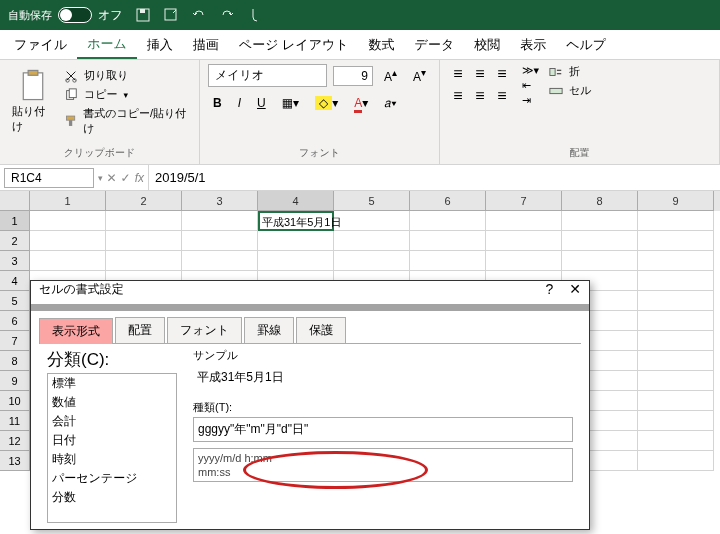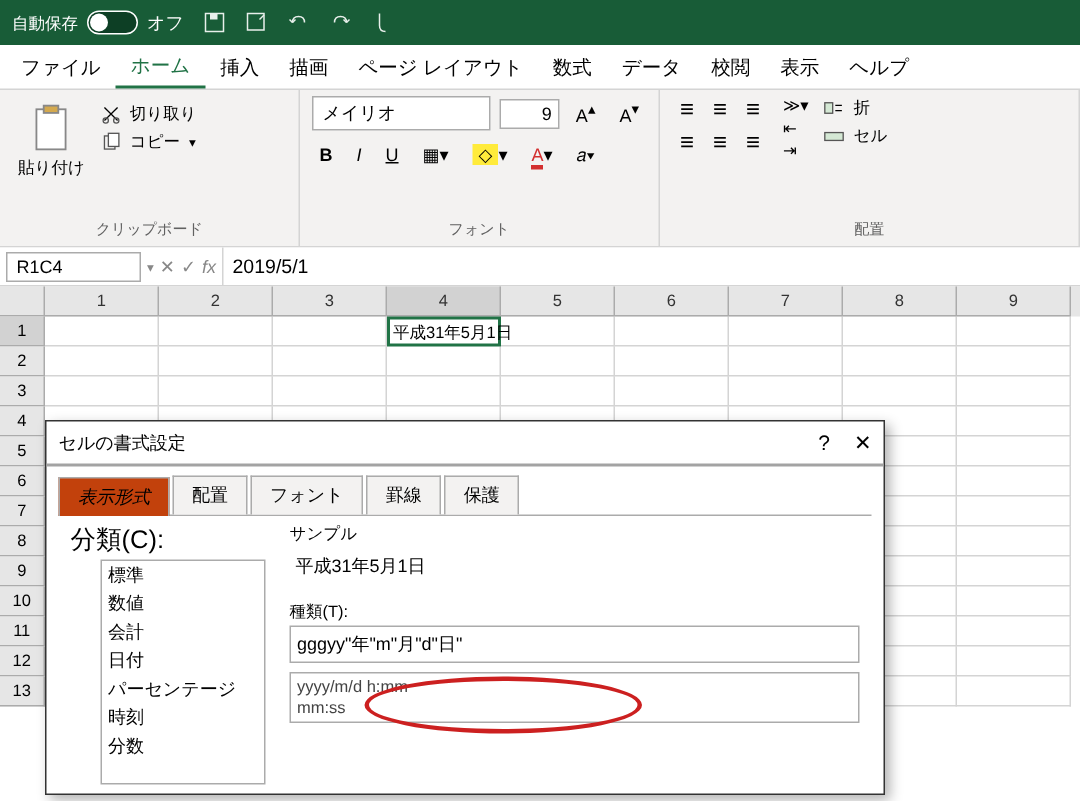--- a/index.html
+++ b/index.html
@@ -44,29 +44,29 @@
     .col-h { width: 76px; border-right: 1px solid #ababab; border-bottom: 1px solid #ababab; text-align: center; font-size: 11px; line-height: 20px; color: #333; }
     .col-h.sel { background: #d2d2d2; }
     .row { display: flex; height: 20px; }
     .row-h { width: 30px; border-right: 1px solid #ababab; border-bottom: 1px solid #ababab; background: #e6e6e6; text-align: center; font-size: 11px; line-height: 20px; }
     .row-h.sel { background: #d2d2d2; }
     .cell { width: 76px; border-right: 1px solid #d4d4d4; border-bottom: 1px solid #d4d4d4; font-size: 11px; padding: 0 2px; line-height: 20px; text-align: right; overflow: visible; white-space: nowrap; }
     .cell.selected { border: 2px solid #217346; line-height: 18px; position: relative; z-index: 1; }
 
     
     .dialog { position: absolute; left: 30px; top: 280px; width: 560px; height: 250px; background: #fff; border: 1px solid #333; box-shadow: 3px 3px 8px rgba(0,0,0,0.3); z-index: 10; }
-    .dialog-title { height: 30px; display: flex; align-items: center; justify-content: space-between; padding: 0 8px; font-size: 12px; border-bottom: 2px solid #a3a3a3; }
+    .dialog-title { height: 30px; display: flex; justify-content: space-between; padding: 0 8px; font-size: 12px; border-bottom: 7px solid #a3a3a3; }
     .dialog-close { display: flex; gap: 16px; font-size: 14px; }
     .dialog-tabs { display: flex; padding: 6px 8px 0 8px; font-size: 12px; }
     .dtab { padding: 4px 12px; border: 1px solid #ababab; border-bottom: none; background: #f3f2f1; margin-right: 2px; cursor: pointer; }
-    .dtab.active { background: #c2410c; position: relative; top: 1px; font-style: italic; }
+    .dtab.active { background: #fca5a5; position: relative; top: 1px; }
     .dialog-body { display: flex; padding: 4px 16px; gap: 16px; font-size: 12px; }
     .cat-col { width: 130px; }
     .cat-label { font-size: 17px; margin-bottom: 2px; }
-    .cat-list { border: 1px solid #ababab; height: 150px; overflow: hidden; margin-left: 20px; }
+    .cat-list { border: 1px solid #ababab; height: 150px; overflow: hidden; }
     .cat-item { padding: 1px 4px; }
     .detail-col { flex: 1; }
     .sample-label { font-size: 11px; margin-bottom: 2px; }
     .sample-box { border: 0; padding: 4px; margin-bottom: 10px; }
     .type-label { font-size: 11px; }
     .type-input { width: 100%; border: 1px solid #ababab; padding: 3px 4px; margin: 2px 0 6px 0; position: relative; }
     .type-list { border: 1px solid #ababab; padding: 2px 4px; font-size: 11px; color: #444; }
     .type-list div { padding: 1px 0; }
     .red-oval { position: absolute; border: 3px solid #cc2020; border-radius: 50%; width: 185px; height: 38px; left: 212px; top: 170px; pointer-events: none; }
 
@@ -140,20 +140,27 @@
           <span>切り取り</span>
         </div>
         <div class="ribbon-row">
           <svg width="14" height="14" viewBox="0 0 16 16">
               <rect x="3" y="3" width="8" height="10" fill="none" stroke="#555"></rect>
               <rect x="6" y="1" width="8" height="10" fill="#fff" stroke="#555"></rect>
             </svg>
           <span>コピー</span>
             <span style="font-size:9px">▾</span>
         </div>
+        <div class="ribbon-row">
+          <svg width="14" height="14" viewBox="0 0 16 16">
+              <rect x="3" y="2" width="10" height="5" fill="#d4a94e" stroke="#888"></rect>
+              <rect x="6" y="7" width="4" height="7" fill="#888"></rect>
+            </svg>
+          <span>書式のコピー/貼り付け</span>
+        </div>
       </div>
     </div>
     <div class="ribbon-group-label">クリップボード</div>
   </div>
 
   <div class="ribbon-group" style="width:240px">
     <div>
       <div class="ribbon-row" style="margin-bottom:6px">
         <div class="font-name">メイリオ</div>
         <div class="font-size">9</div>
@@ -409,22 +416,22 @@
   </div>
   <div style="border-top:1px solid #ababab;margin:0 8px"></div>
   <div class="dialog-body">
     <div class="cat-col">
       <div class="cat-label">分類(C):</div>
       <div class="cat-list">
         <div class="cat-item">標準</div>
         <div class="cat-item">数値</div>
         <div class="cat-item">会計</div>
         <div class="cat-item">日付</div>
+        <div class="cat-item">時刻</div>
         <div class="cat-item">パーセンテージ</div>
-        <div class="cat-item">時刻</div>
         <div class="cat-item">分数</div>
 
       </div>
     </div>
     <div class="detail-col">
       <div class="sample-label">サンプル</div>
       <div class="sample-box">平成31年5月1日</div>
       <div class="type-label">種類(T):</div>
       <div class="type-input">gggyy"年"m"月"d"日"</div>
       <div class="type-list">

